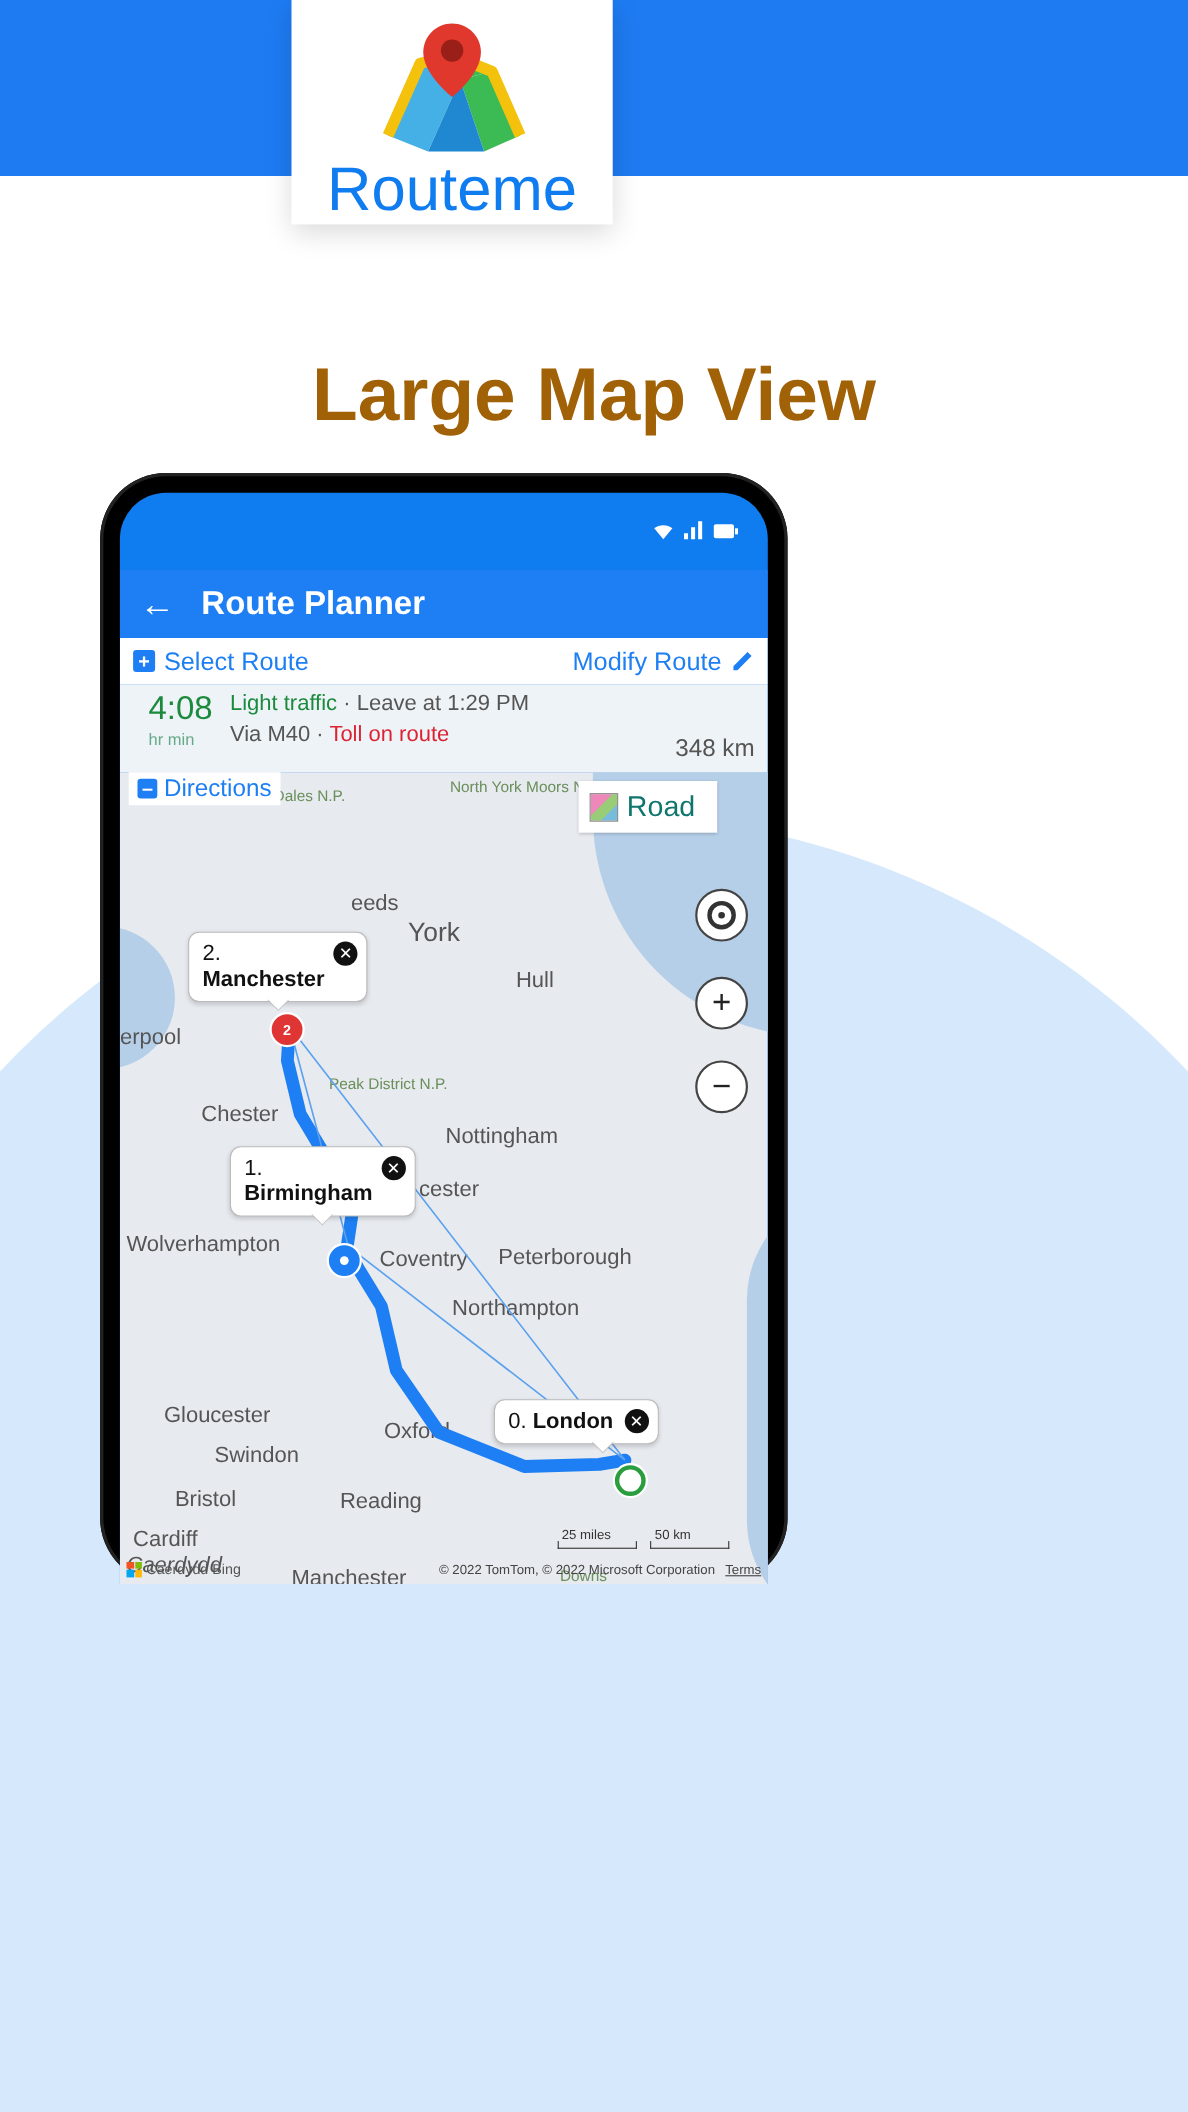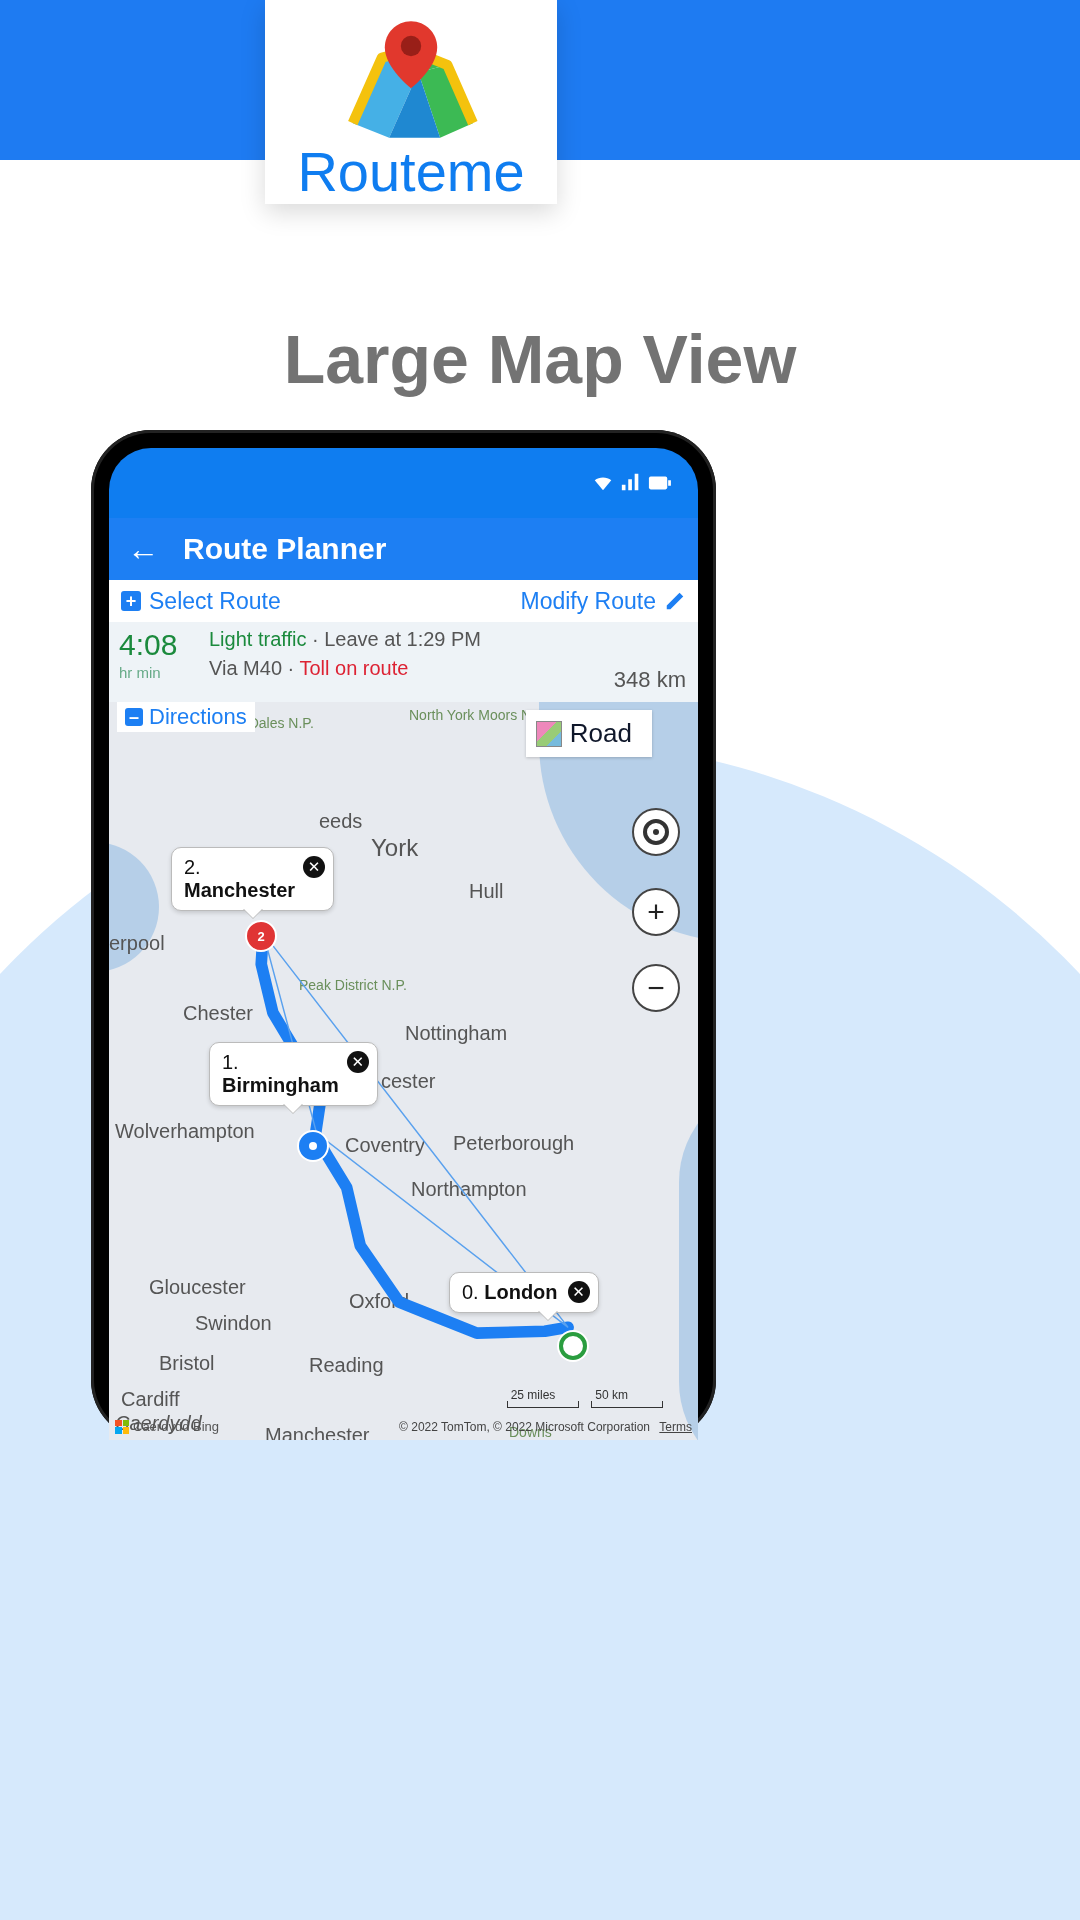--- a/index.html
+++ b/index.html
@@ -8,21 +8,21 @@
 
   
   .promo-top-band { position:absolute; left:0; top:0; width:1080px; height:160px; background:#1e7bf2; }
   .promo-bg-circle { position:absolute; left:-200px; top:740px; width:1480px; height:1480px; border-radius:50%; background:#d6e9fc; }
 
   
   .logo-card { position:absolute; left:265px; top:0; width:292px; height:204px; background:#fff; box-shadow:0 8px 24px rgba(0,0,0,.15); display:flex; flex-direction:column; align-items:center; padding-top:14px; }
   .logo-card svg { width:200px; height:180px; }
   .logo-text { color:#0f7df0; font-size:56px; font-weight:400; margin-top:-6px; }
 
-  .headline { position:absolute; left:0; top:320px; width:1080px; text-align:center; color:#737373; font-size:68px; font-weight:600; }
+  .headline { position:absolute; left:0; top:320px; width:1080px; text-align:center; color:#a16207; font-size:68px; font-weight:600; }
 
   
   .phone { position:absolute; left:91px; top:430px; width:625px; height:1010px; background:#000; border-radius:60px; padding:18px 18px 0 18px; box-shadow:0 0 0 3px #222 inset; }
   .screen { width:100%; height:100%; background:#0f7df0; border-radius:42px 42px 0 0; overflow:hidden; position:relative; }
   .cam { position:absolute; left:40px; top:38px; width:22px; height:22px; background:#000; border-radius:50%; box-shadow:0 0 0 6px #111; }
 
   
   .statusbar { height:70px; display:flex; justify-content:flex-end; align-items:center; gap:6px; padding-right:26px; color:#fff; }
   .statusbar svg { height:22px; }
 
@@ -32,21 +32,21 @@
   .back-arrow { font-size:32px; font-weight:600; }
 
   
   .subbar { height:42px; background:#fff; display:flex; align-items:center; justify-content:space-between; padding:0 12px; color:#1d7ff3; font-size:23px; }
   .subbar .left, .subbar .right { display:flex; align-items:center; gap:8px; font-weight:500;}
   .plus-badge { width:20px; height:20px; background:#1d7ff3; color:#fff; display:flex; align-items:center; justify-content:center; font-size:18px; border-radius:3px; font-weight:700;}
   .edit-icon { width:22px; height:22px; }
 
   
   .summary { height:80px; background:#eef3f7; display:flex; }
-  .summary .time { width:90px; padding:6px 0 0 10px; color:#1b8a3d; }
+  .summary .time { width:90px; padding:6px 0 0 26px; color:#1b8a3d; }
   .summary .time .big { font-size:30px; font-weight:500; }
   .summary .time .lbl { font-size:15px; color:#6a8; margin-top:2px; }
   .summary .info { flex:1; padding:6px 8px 0 10px; font-size:20px; color:#555; position:relative;}
   .summary .info .row1 .traffic { color:#1b8a3d; }
   .summary .info .row2 { margin-top:6px; }
   .summary .info .toll { color:#d23; }
   .summary .dist { position:absolute; right:12px; top:34px; color:#555; font-size:22px;margin-top:11px; }
 
   
   .dir-chip { position:absolute; left:8px; top:254px; background:#fff; color:#1d7ff3; font-size:22px; font-weight:500; padding:2px 8px; display:flex; align-items:center; gap:6px; z-index:30; }
@@ -72,21 +72,21 @@
   .callout { position:absolute; background:#fff; border:1px solid #bbb; border-radius:10px; padding:8px 38px 8px 12px; font-size:20px; color:#111; font-weight:500; box-shadow:0 2px 4px rgba(0,0,0,.15); }
   .callout b { font-weight:700; display:block; }
   .callout .x { position:absolute; right:8px; top:8px; width:22px; height:22px; background:#111; color:#fff; border-radius:50%; display:flex; align-items:center; justify-content:center; font-size:15px;}
   .callout::after { content:""; position:absolute; bottom:-18px; left:50%; transform:translateX(-50%); border:10px solid transparent; border-top-color:#fff; filter:drop-shadow(0 1px 0 #bbb);}
   .callout.london::after{ left:auto; right:40px; transform:none;}
   .callout.london { left:340px; top:570px; padding-right:40px;}
   .callout.brum   { left:100px; top:340px; }
   .callout.manc   { left:62px;  top:145px; }
 
   
-  .maptype { position:absolute; right:46px; top:8px; background:#fff; padding:8px 20px 8px 44px; font-size:26px; color:#0f172a; box-shadow:0 1px 3px rgba(0,0,0,.2); display:flex; align-items:center;}
+  .maptype { position:absolute; right:46px; top:8px; background:#fff; padding:8px 20px 8px 44px; font-size:26px; color:#0f766e; box-shadow:0 1px 3px rgba(0,0,0,.2); display:flex; align-items:center;}
   .maptype::before { content:""; position:absolute; left:10px; width:24px; height:24px; background:linear-gradient(135deg,#e8b 0 40%,#9c7 40% 70%,#7bd 70%); border:1px solid #888;}
 
   
   .ctrl { position:absolute; right:18px; width:48px; height:48px; border:2px solid #444; border-radius:50%; background:#fff; display:flex; align-items:center; justify-content:center; font-size:30px; color:#222;}
   .ctrl.loc  { top:106px; }
   .ctrl.loc::after { content:""; width:18px; height:18px; border:4px solid #333; border-radius:50%; }
   .ctrl.loc::before{ content:""; position:absolute; width:6px; height:6px; background:#333; border-radius:50%;}
   .ctrl.zin  { top:186px; }
   .ctrl.zout { top:262px; }
 

